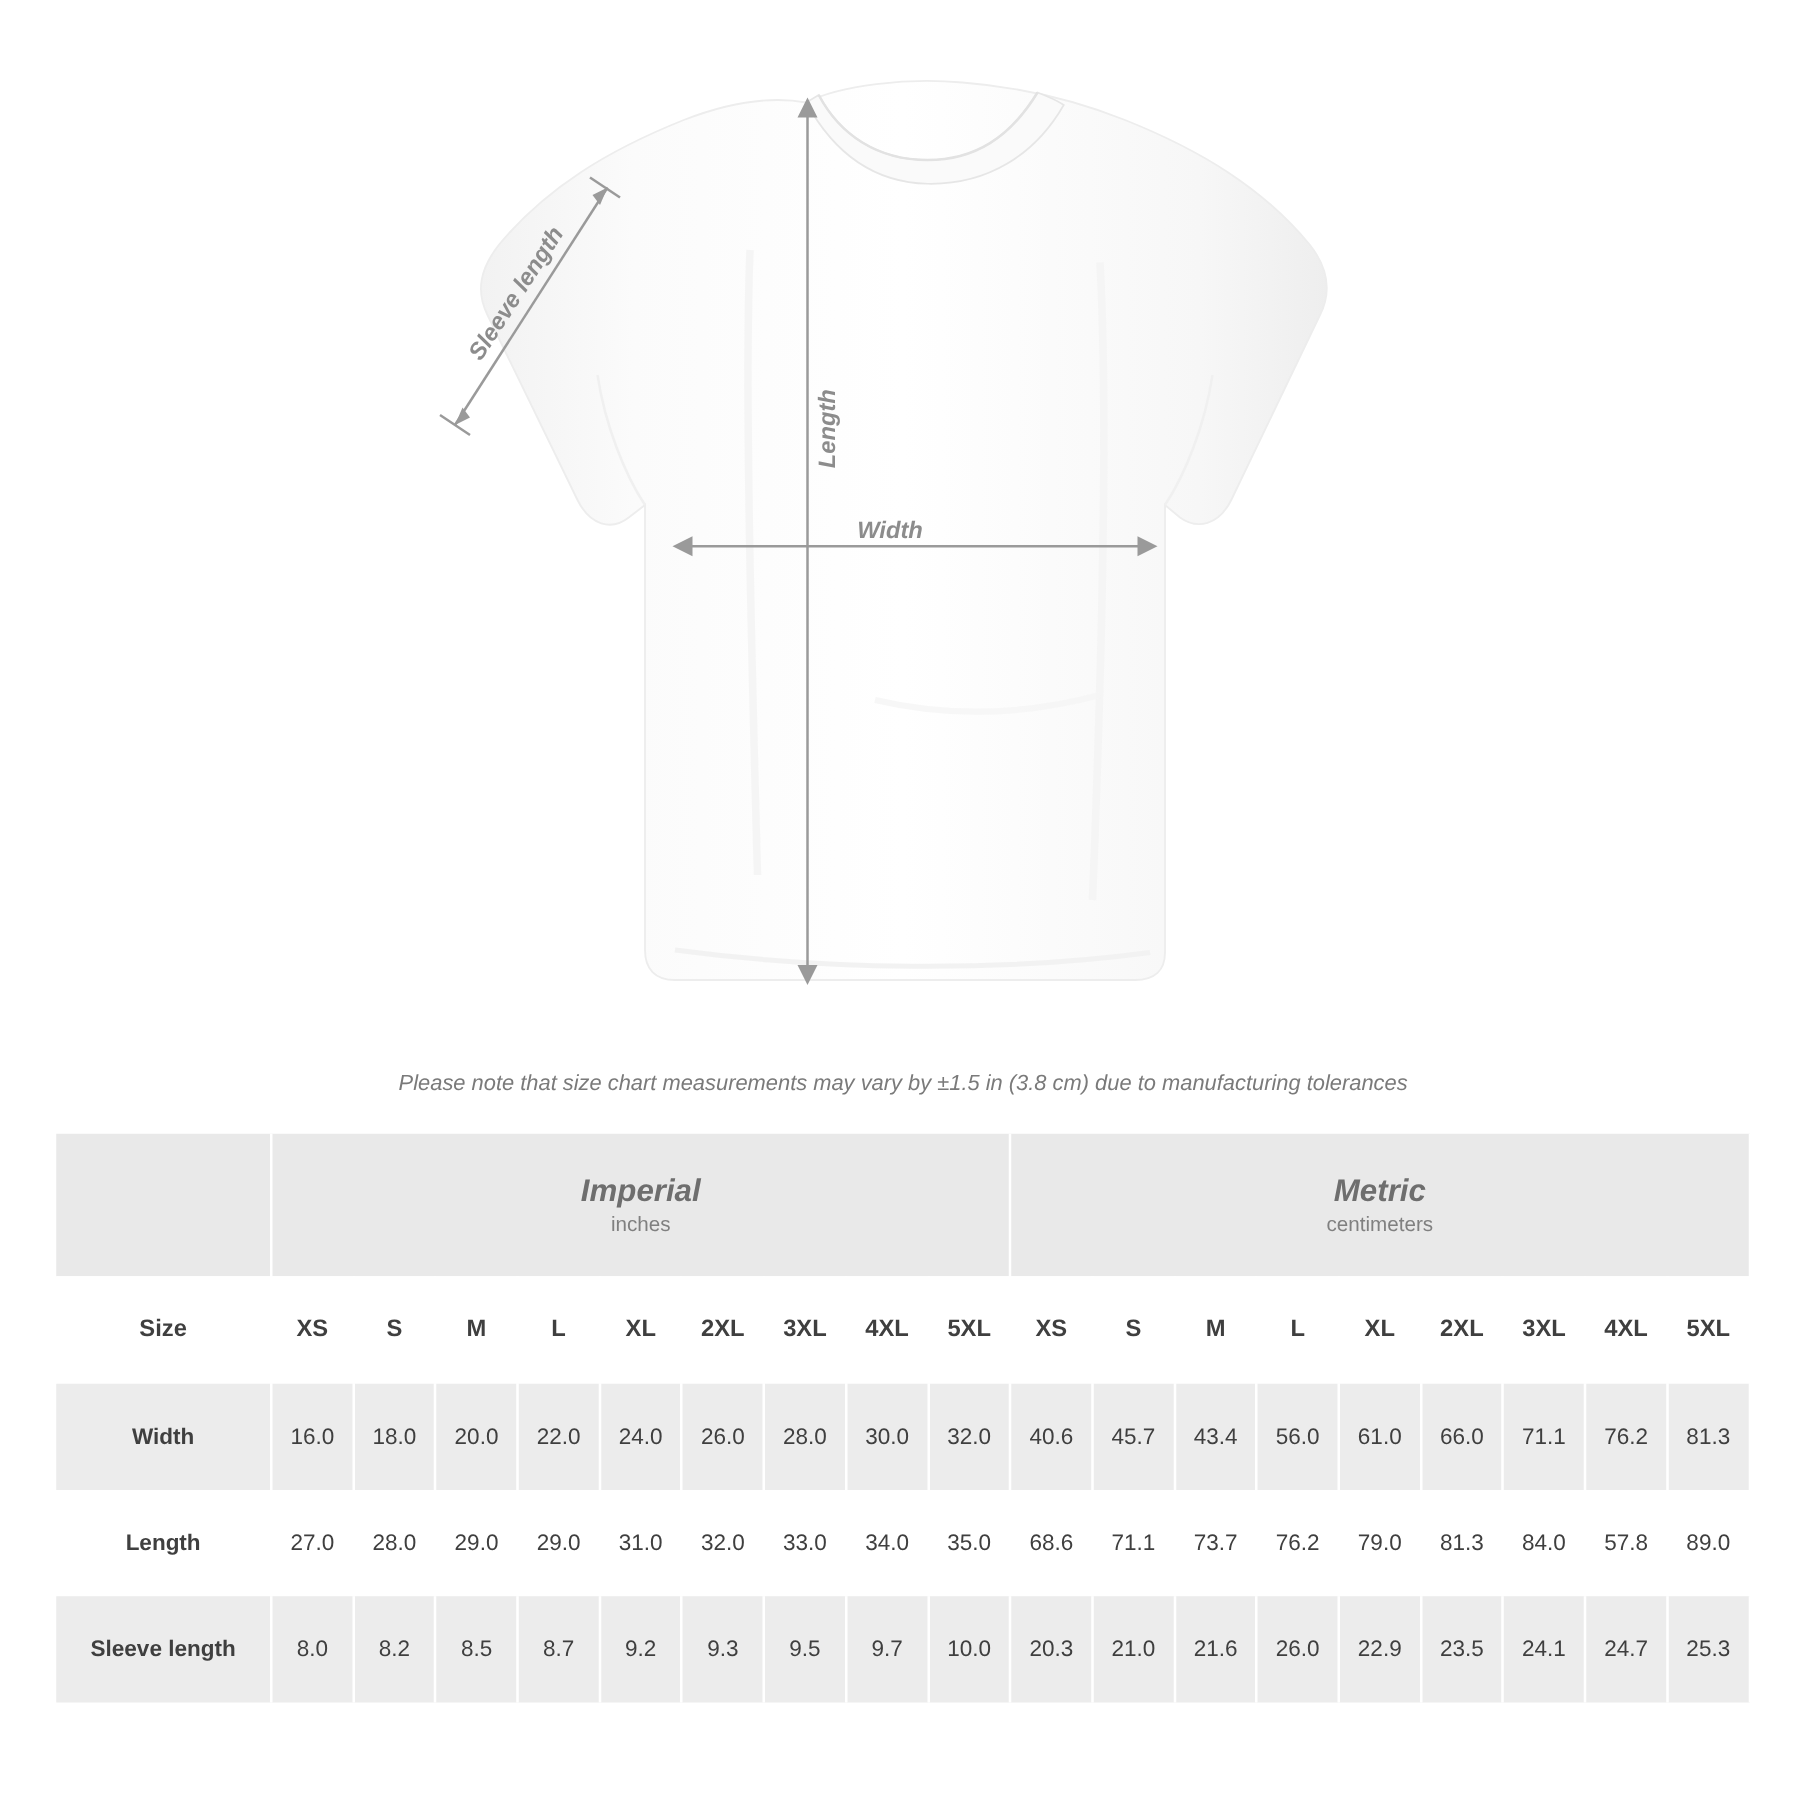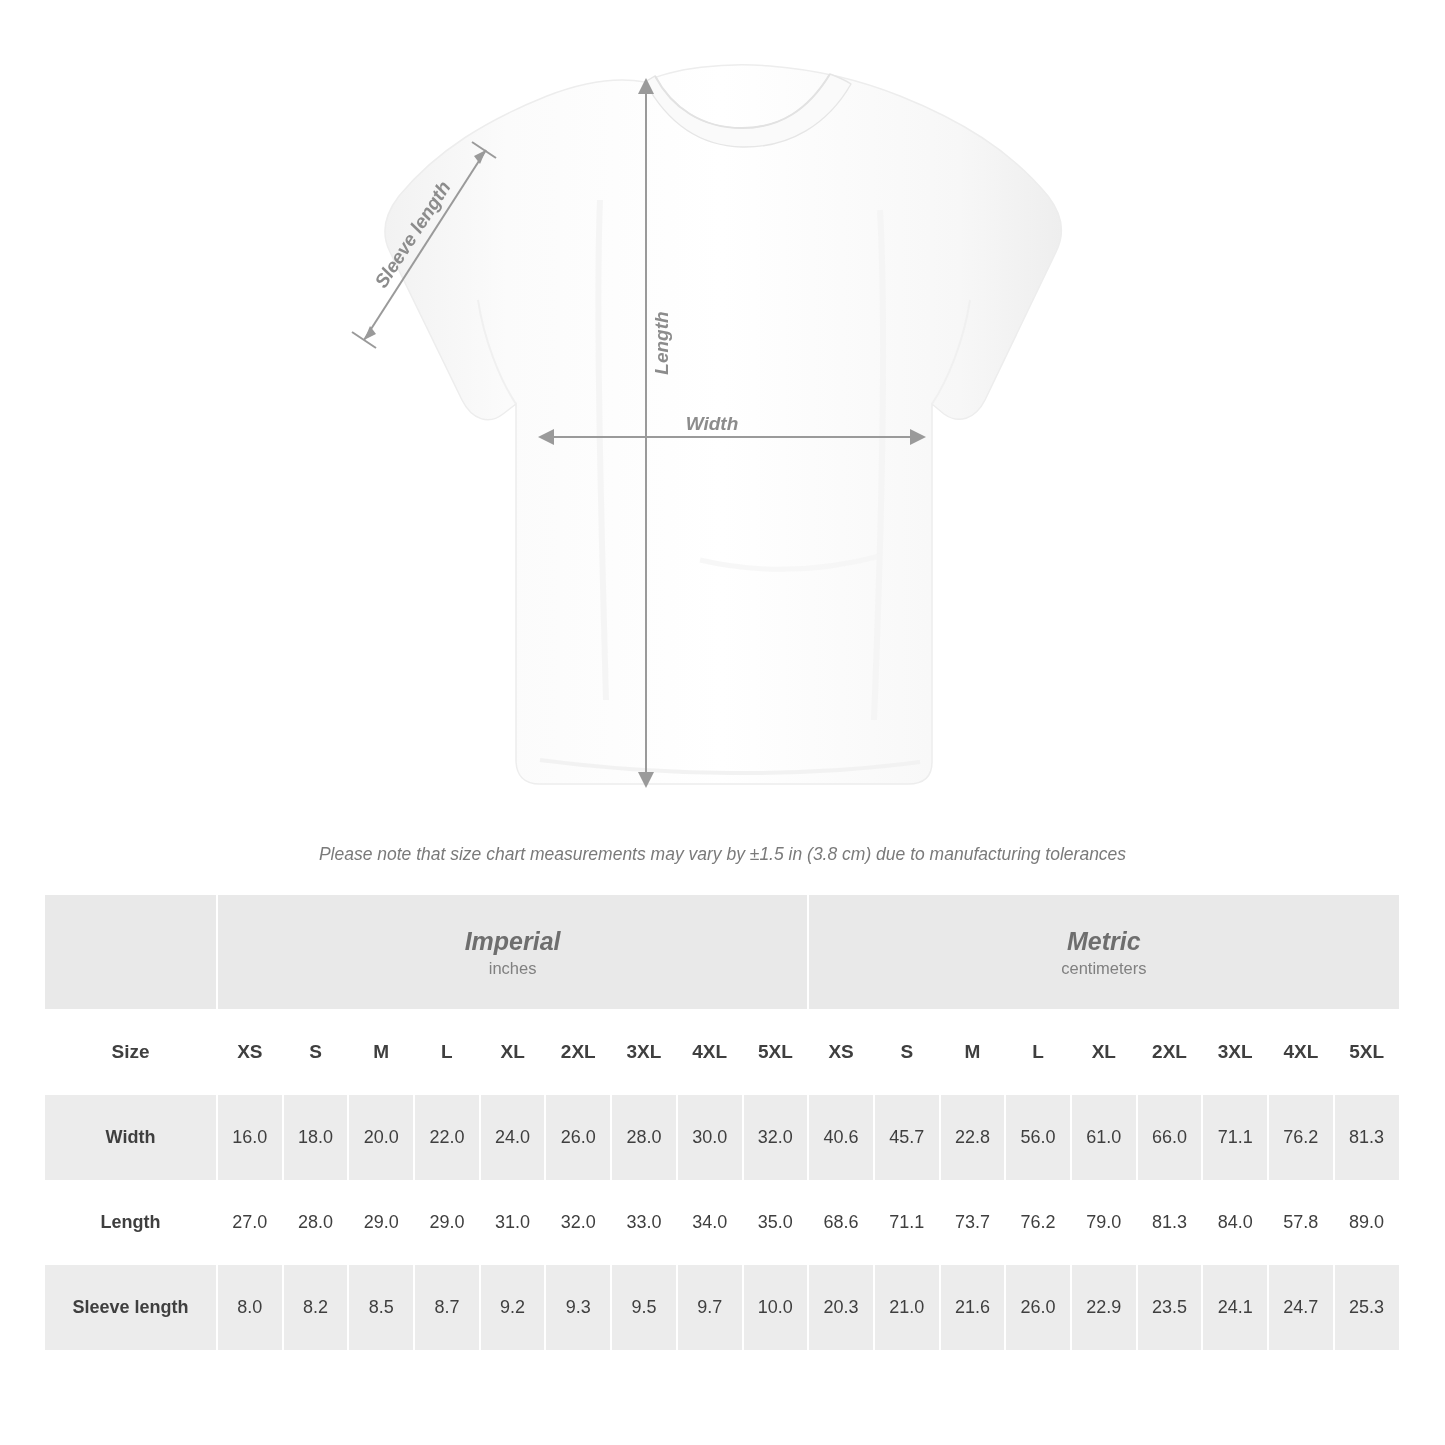--- a/index.html
+++ b/index.html
@@ -32,21 +32,21 @@
     text-align: center;
     padding-top: 12px;
   }
   .chart-title {
     font-size: 29px;
     font-weight: bold;
     color: #3d3d3d;
     letter-spacing: 0.2px;
   }
   .chart-note {
-    margin-top: 2px;
+    margin-top: 14px;
     font-size: 17.5px;
     font-style: italic;
     color: #7a7a7a;
   }
 
   
   .table-wrap {
     margin: 30px 45px 0 45px;
   }
   table.size-table {
@@ -241,21 +241,21 @@
         <td class="val-cell">18.0</td>
         <td class="val-cell">20.0</td>
         <td class="val-cell">22.0</td>
         <td class="val-cell">24.0</td>
         <td class="val-cell">26.0</td>
         <td class="val-cell">28.0</td>
         <td class="val-cell">30.0</td>
         <td class="val-cell">32.0</td>
         <td class="val-cell">40.6</td>
         <td class="val-cell">45.7</td>
-        <td class="val-cell">22.8</td>
+        <td class="val-cell">43.4</td>
         <td class="val-cell">56.0</td>
         <td class="val-cell">61.0</td>
         <td class="val-cell">66.0</td>
         <td class="val-cell">71.1</td>
         <td class="val-cell">76.2</td>
         <td class="val-cell">81.3</td>
       </tr>
 
       <tr class="row-length">
         <td class="row-label">Length</td>

